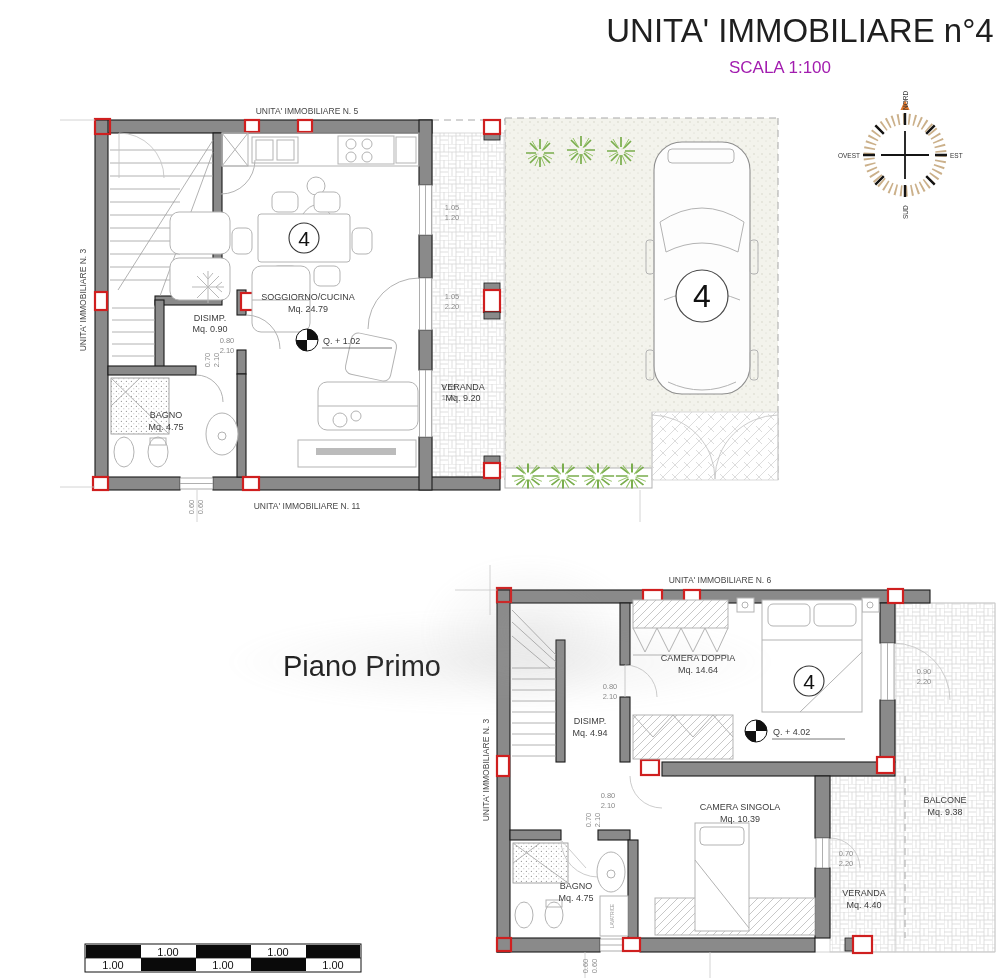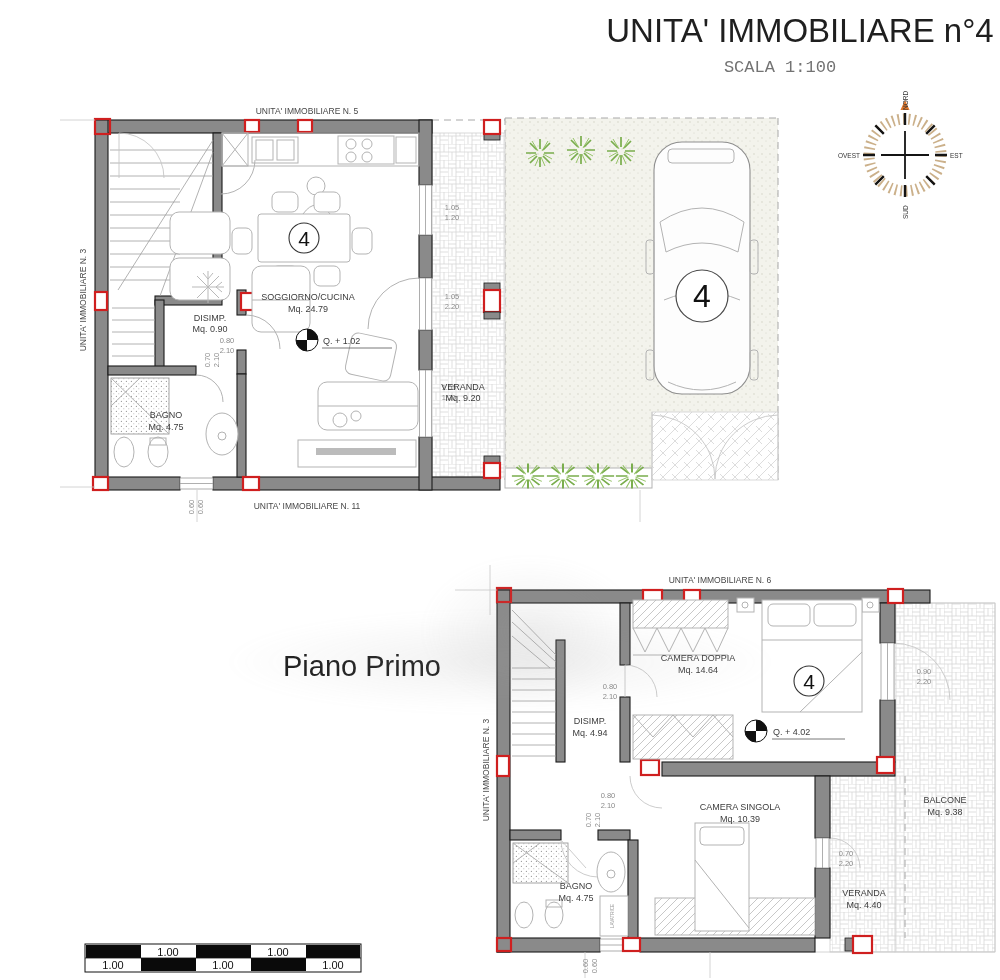--- a/index.html
+++ b/index.html
@@ -4,21 +4,21 @@
 <style>
   html,body{margin:0;padding:0;background:#fff;}
   #stage{position:relative;width:1000px;height:980px;background:#fff;overflow:hidden;
          font-family:"Liberation Sans",sans-serif;}
   #plan-svg{position:absolute;left:0;top:0;}
   svg{font-family:"Liberation Sans",sans-serif;}
   .hdr{position:absolute;color:#1f1f1f;white-space:nowrap;}
   #gf-title{left:58px;top:38px;font-size:28px;}
   #ff-title{left:283px;top:650px;font-size:29px;text-align:right;}
   #main-title{left:580px;top:12px;width:440px;text-align:center;font-size:33px;}
-  #scale-note{left:560px;top:58px;width:440px;text-align:center;font-size:17px;color:#737373;font-family:Liberation Mono, monospace;}
+  #scale-note{left:560px;top:58px;width:440px;text-align:center;font-size:17px;color:#a21caf;}
   .wm{position:absolute;background:radial-gradient(closest-side,#9a9a9a,rgba(255,255,255,0));
       opacity:.14;filter:blur(7px);pointer-events:none;}
   #wm1{left:220px;top:612px;width:560px;height:100px;}
   #wm2{left:420px;top:556px;width:220px;height:150px;border-radius:50%;}
   .wall{fill:#8a8a8a;stroke:#1b1b1b;stroke-width:1.1;}
   .redbox{fill:none;stroke:#cf1f1f;stroke-width:2.2;}
   .redboxw{fill:#fff;stroke:#cf1f1f;stroke-width:2.2;}
   .cap{fill:#8a8a8a;stroke:#1b1b1b;stroke-width:0.8;}
   .win{fill:#fff;stroke:#9a9a9a;stroke-width:0.8;}
   .furn{fill:none;stroke:#b3b3b3;stroke-width:1;}

